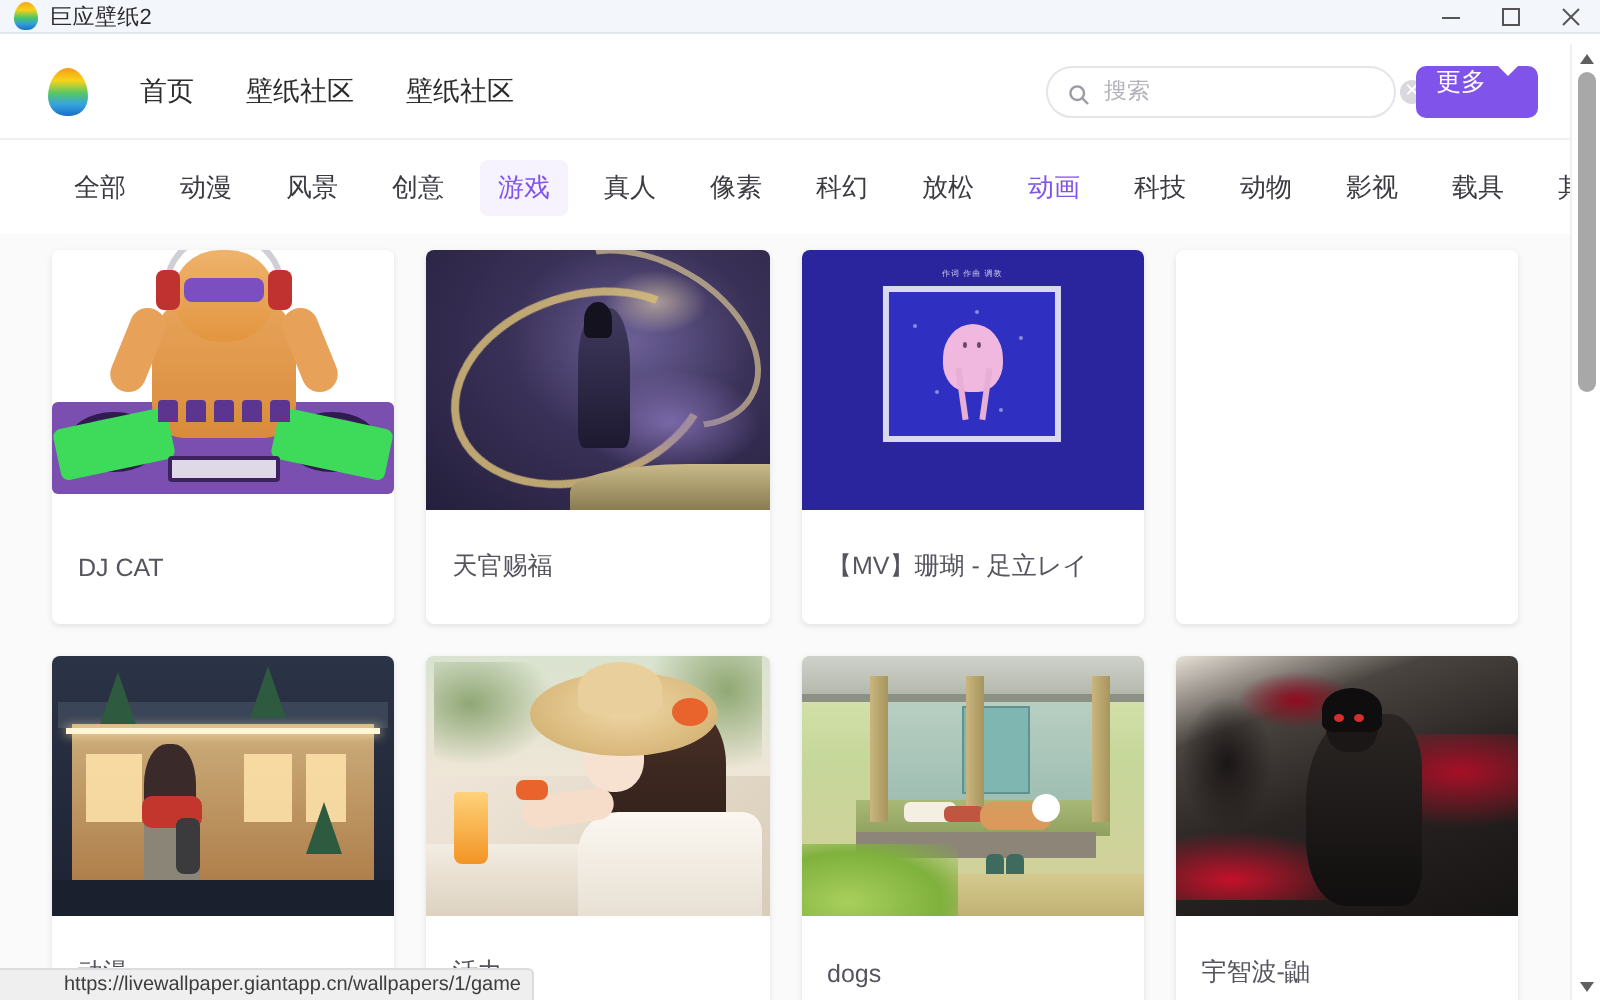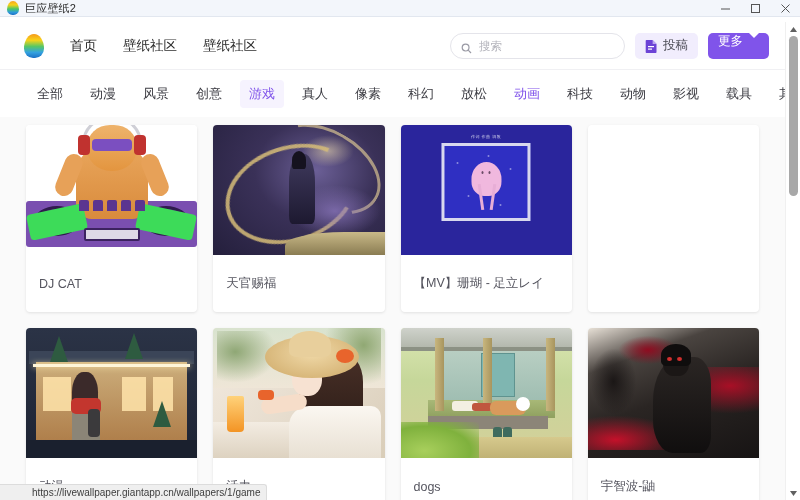--- a/index.html
+++ b/index.html
@@ -48,21 +48,21 @@
   .nav-item { font-size: 13.5px; color: #2c2c2c; white-space: nowrap; cursor: pointer; }
 
   .header-right { margin-left: auto; display: flex; align-items: center; gap: 10px; padding-right: 16px; }
   .searchbox {
     width: 175px; height: 26px; border: 1px solid #e4e4ea; border-radius: 13px;
     background: #fff; display: flex; align-items: center; padding: 0 8px 0 10px; gap: 7px;
   }
   .search-ico { width: 11px; height: 11px; flex: none; color: #9a9aa5; }
   .search-input {
     border: none; outline: none; font-size: 11.5px; color: #333;
-    flex: 1; background: transparent; font-family: Liberation Sans, sans-serif;
+    flex: 1; background: transparent; font-family: Liberation Serif, serif;
   }
   .search-input::placeholder { color: #b3b3bb; }
   .clear-ico {
     width: 12px; height: 12px; border-radius: 50%; background: #d8d8de; flex: none;
     display: flex; align-items: center; justify-content: center; color: #fff; font-size: 9px; line-height: 1;
   }
   .btn-post {
     height: 26px; padding: 0 10px; border-radius: 5px; background: #f1edfd;
     display: flex; align-items: center; gap: 5px; cursor: pointer;
   }
@@ -286,31 +286,20 @@
     <div class="header-right">
       <div class="searchbox">
         <span class="search-ico">
           <svg width="11" height="11" viewBox="0 0 11 11">
               <circle cx="4.6" cy="4.6" r="3.4" fill="none" stroke="currentColor" stroke-width="1.2"></circle>
               <line x1="7.2" y1="7.2" x2="10" y2="10" stroke="currentColor" stroke-width="1.2"></line>
             </svg>
         </span>
         <input class="search-input" type="text" placeholder="搜索" style="">
         <span class="clear-ico">✕</span>
-      </div>
-      <div class="btn-post">
-        <span class="doc-ico">
-          <svg width="13" height="14" viewBox="0 0 13 14">
-            <path d="M1.5 1h6l4 4v8.2a.8.8 0 0 1-.8.8H1.5a.8.8 0 0 1-.8-.8V1.8A.8.8 0 0 1 1.5 1z" fill="#6c43d6"></path>
-            <path d="M7.6 1v4h4" fill="#bba6f0"></path>
-            <rect x="3" y="7" width="6" height="1.2" fill="#fff"></rect>
-            <rect x="3" y="9.5" width="4" height="1.2" fill="#fff"></rect>
-          </svg>
-        </span>
-        <span class="lbl">投稿</span>
       </div>
       <div class="btn-more">
         <span class="lbl">更多</span>
         <span class="caret-dn"></span>
       </div>
     </div>
   </div>
 
   <div class="tabbar">
     <div class="tabs">

